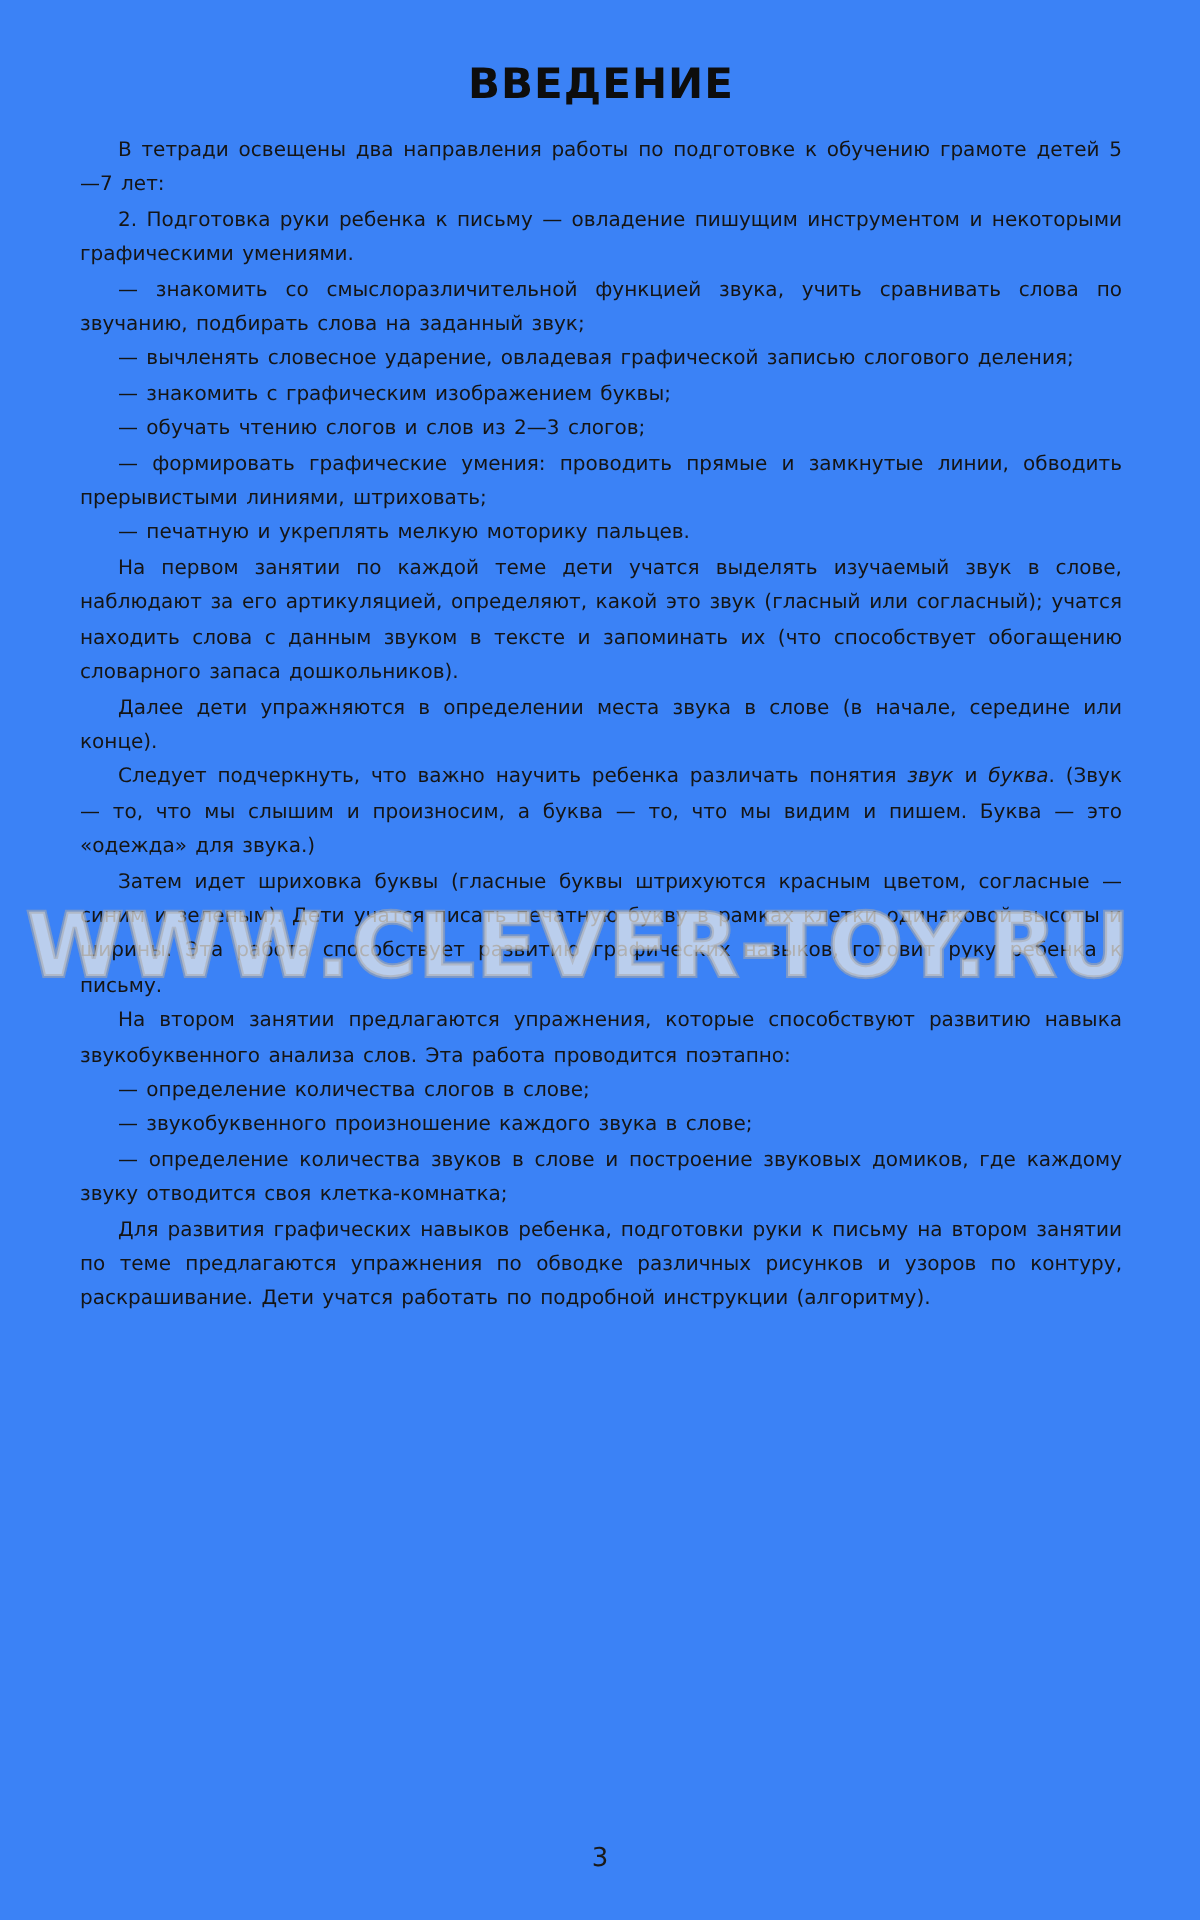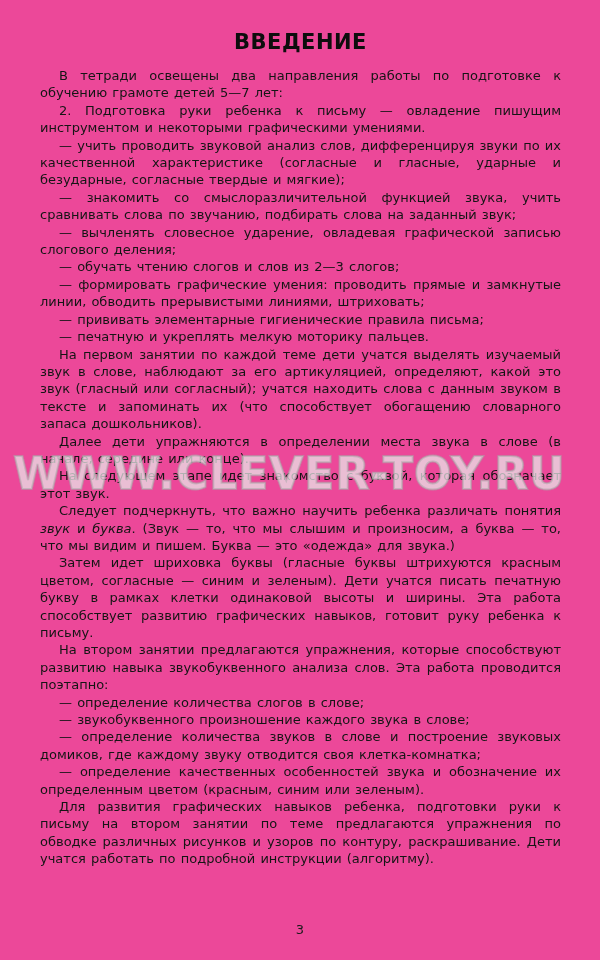--- a/index.html
+++ b/index.html
@@ -5,39 +5,39 @@
   * { margin: 0; padding: 0; box-sizing: border-box; }
   html, body {
     width: 600px; height: 960px;
     background: #ffffff;
     overflow: hidden;
     font-family: "DejaVu Sans", sans-serif;
   }
   .page {
     position: relative;
     width: 600px; height: 960px;
-    background: #ec4899;
+    background: #3b82f6;
     color: #141414;
   }
   .content {
     position: absolute;
     left: 40px; top: 30px;
     width: 521px;
   }
   h1.doc-title {
     font-size: 21px;
     font-weight: bold;
     text-align: center;
     letter-spacing: 0.5px;
     color: #0d0d0d;
     margin-bottom: 13px;
     font-family: "DejaVu Sans", sans-serif;
   }
   .body-text p {
-    font-size: 13px;
+    font-size: 10px;
     line-height: 17.4px;
     text-align: justify;
     text-indent: 19px;
     color: #151515;
     word-spacing: 1px;
   }
   .body-text p .em-term { font-style: italic; }
   .page-number {
     position: absolute;
     left: 0; right: 0;
@@ -65,37 +65,34 @@
 </style>
 </head>
 <body>
 
 <div class="page">
   <div class="content">
     <h1 class="doc-title">ВВЕДЕНИЕ</h1>
     <div class="body-text">
       <p>В тетради освещены два направления работы по подготовке к обучению грамоте детей 5—7 лет:</p>
       <p>2. Подготовка руки ребенка к письму — овладение пишущим инструментом и некоторыми графическими умениями.</p>
-      <p>— учить проводить звуковой анализ слов, дифференцируя звуки по их качественной характеристике (согласные и гласные, ударные и безударные, согласные твердые и мягкие);</p>
       <p>— знакомить со смыслоразличительной функцией звука, учить сравнивать слова по звучанию, подбирать слова на заданный звук;</p>
       <p>— вычленять словесное ударение, овладевая графической записью слогового деления;</p>
+      <p>— знакомить с графическим изображением буквы;</p>
       <p>— обучать чтению слогов и слов из 2—3 слогов;</p>
       <p>— формировать графические умения: проводить прямые и замкнутые линии, обводить прерывистыми линиями, штриховать;</p>
-      <p>— прививать элементарные гигиенические правила письма;</p>
       <p>— печатную и укреплять мелкую моторику пальцев.</p>
       <p>На первом занятии по каждой теме дети учатся выделять изучаемый звук в слове, наблюдают за его артикуляцией, определяют, какой это звук (гласный или согласный); учатся находить слова с данным звуком в тексте и запоминать их (что способствует обогащению словарного запаса дошкольников).</p>
       <p>Далее дети упражняются в определении места звука в слове (в начале, середине или конце).</p>
-      <p>На следующем этапе идет знакомство с буквой, которая обозначает этот звук.</p>
       <p><span>Следует подчеркнуть, что важно научить ребенка различать понятия </span><span class="em-term">звук</span><span> и </span><span class="em-term">буква</span><span>. (Звук — то, что мы слышим и произносим, а буква — то, что мы видим и пишем. Буква — это «одежда» для звука.)</span></p>
       <p>Затем идет шриховка буквы (гласные буквы штрихуются красным цветом, согласные — синим и зеленым). Дети учатся писать печатную букву в рамках клетки одинаковой высоты и ширины. Эта работа способствует развитию графических навыков, готовит руку ребенка к письму.</p>
       <p>На втором занятии предлагаются упражнения, которые способствуют развитию навыка звукобуквенного анализа слов. Эта работа проводится поэтапно:</p>
       <p>— определение количества слогов в слове;</p>
       <p>— звукобуквенного произношение каждого звука в слове;</p>
       <p>— определение количества звуков в слове и построение звуковых домиков, где каждому звуку отводится своя клетка-комнатка;</p>
-      <p>— определение качественных особенностей звука и обозначение их определенным цветом (красным, синим или зеленым).</p>
       <p>Для развития графических навыков ребенка, подготовки руки к письму на втором занятии по теме предлагаются упражнения по обводке различных рисунков и узоров по контуру, раскрашивание. Дети учатся работать по подробной инструкции (алгоритму).</p>
 
     </div>
   </div>
 
   <div class="watermark">WWW.CLEVER-TOY.RU</div>
 
   <div class="page-number">3</div>
 </div>
 

